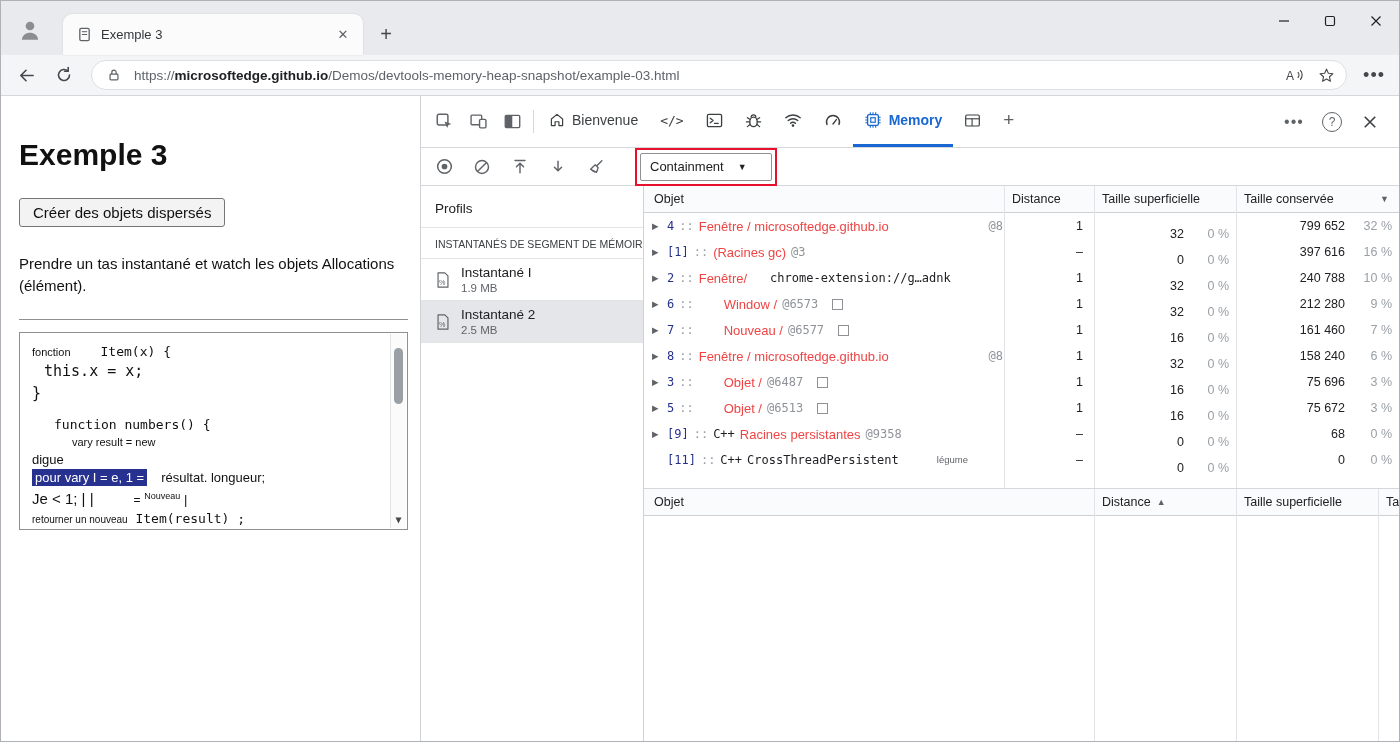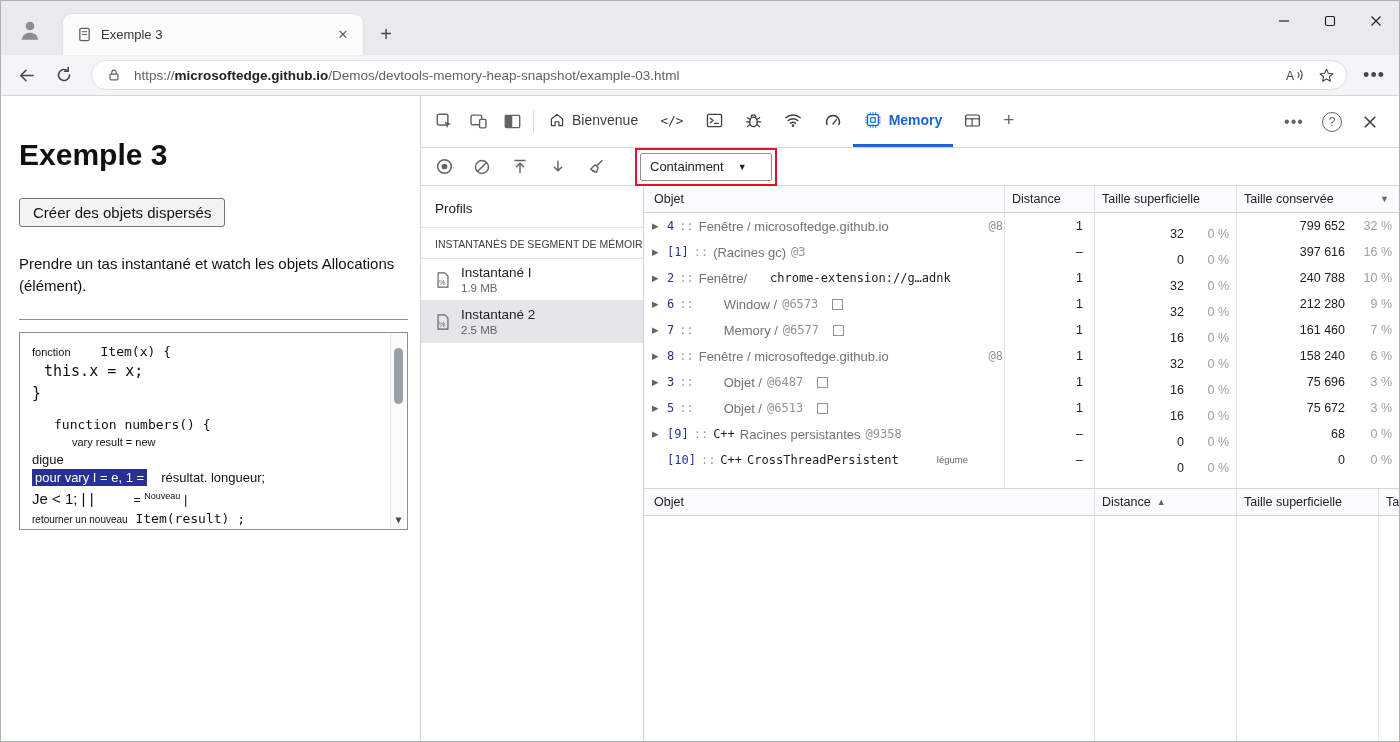--- a/index.html
+++ b/index.html
@@ -79,21 +79,21 @@
   .w-obj { width:360px; padding-left:10px; }
   .w-dist { width:90px; padding-left:8px; }
   .w-shal { width:142px; padding-left:8px; }
   .w-ret { flex:1; padding-left:8px; display:flex; align-items:center; }
   .sort-ic { margin-left:auto; margin-right:10px; font-size:9px; color:#5f6368; }
   .hrow { height:26px; display:flex; align-items:center; font-size:13px; color:#202124; }
   .c-obj { width:360px; display:flex; align-items:center; padding-left:8px; gap:5px; white-space:nowrap; overflow:hidden; }
   .exp { width:10px; font-size:8.5px; color:#5f6368; flex:none; }
   .idx { font-family:"DejaVu Sans Mono",monospace; font-size:12px; color:var(--link_navy,#26318f); }
   .sep2 { font-family:"DejaVu Sans Mono",monospace; font-size:12px; color:#9aa0a6; }
-  .oname { color:#737373; }
+  .oname { color:#ef4444; }
   .ind { margin-left:25px; }
   .oid { font-family:"DejaVu Sans Mono",monospace; font-size:12px; color:#8f9399; }
   .oid.dark { color:#202124; }
   .pushed { margin-left:auto; padding-right:1px; }
   .cpp { font-family:"DejaVu Sans Mono",monospace; font-size:12px; color:#202124; }
   .tinytag { font-size:9.5px; color:#5f6368; align-self:flex-end; margin-bottom:2px;padding-left:33px; }
   .chk { width:11px; height:11px; border:1px solid #8f9194; background:#fff; margin-left:9px; flex:none; }
   .c-dist { width:90px; text-align:right; padding-right:11px; font-size:12.5px; }
   .c-size { width:142px; display:flex; padding-right:7px; font-size:12.5px;margin-top:16px; }
   .c-size .v { flex:1; text-align:right; }
@@ -478,21 +478,21 @@
                   <span class="v">212 280</span>
                   <span class="pct">9 %</span>
                 </div>
             </div>
 
             <div class="hrow">
               <div class="c-obj">
                   <span class="exp">▶</span>
                   <span class="idx">7</span>
                   <span class="sep2">::</span>
-                  <span class="oname ind">Memory /</span>
+                  <span class="oname ind">Nouveau /</span>
                   <span class="oid">@6577</span>
                   <span class="chk"></span>
                 </div>
               <div class="c-dist">1</div>
               <div class="c-size">
                   <span class="v">16</span>
                   <span class="pct">0 %</span>
                 </div>
               <div class="c-ret">
                   <span class="v">161 460</span>
@@ -575,21 +575,21 @@
                 </div>
               <div class="c-ret">
                   <span class="v">68</span>
                   <span class="pct">0 %</span>
                 </div>
             </div>
 
             <div class="hrow">
               <div class="c-obj">
                   <span class="exp"> </span>
-                  <span class="idx">[10]</span>
+                  <span class="idx">[11]</span>
                   <span class="sep2">::</span>
                   <span class="cpp">C++</span>
                   <span class="cpp">CrossThreadPersistent</span>
                   <span class="tinytag">légume</span>
                 </div>
               <div class="c-dist">–</div>
               <div class="c-size">
                   <span class="v">0</span>
                   <span class="pct">0 %</span>
                 </div>

